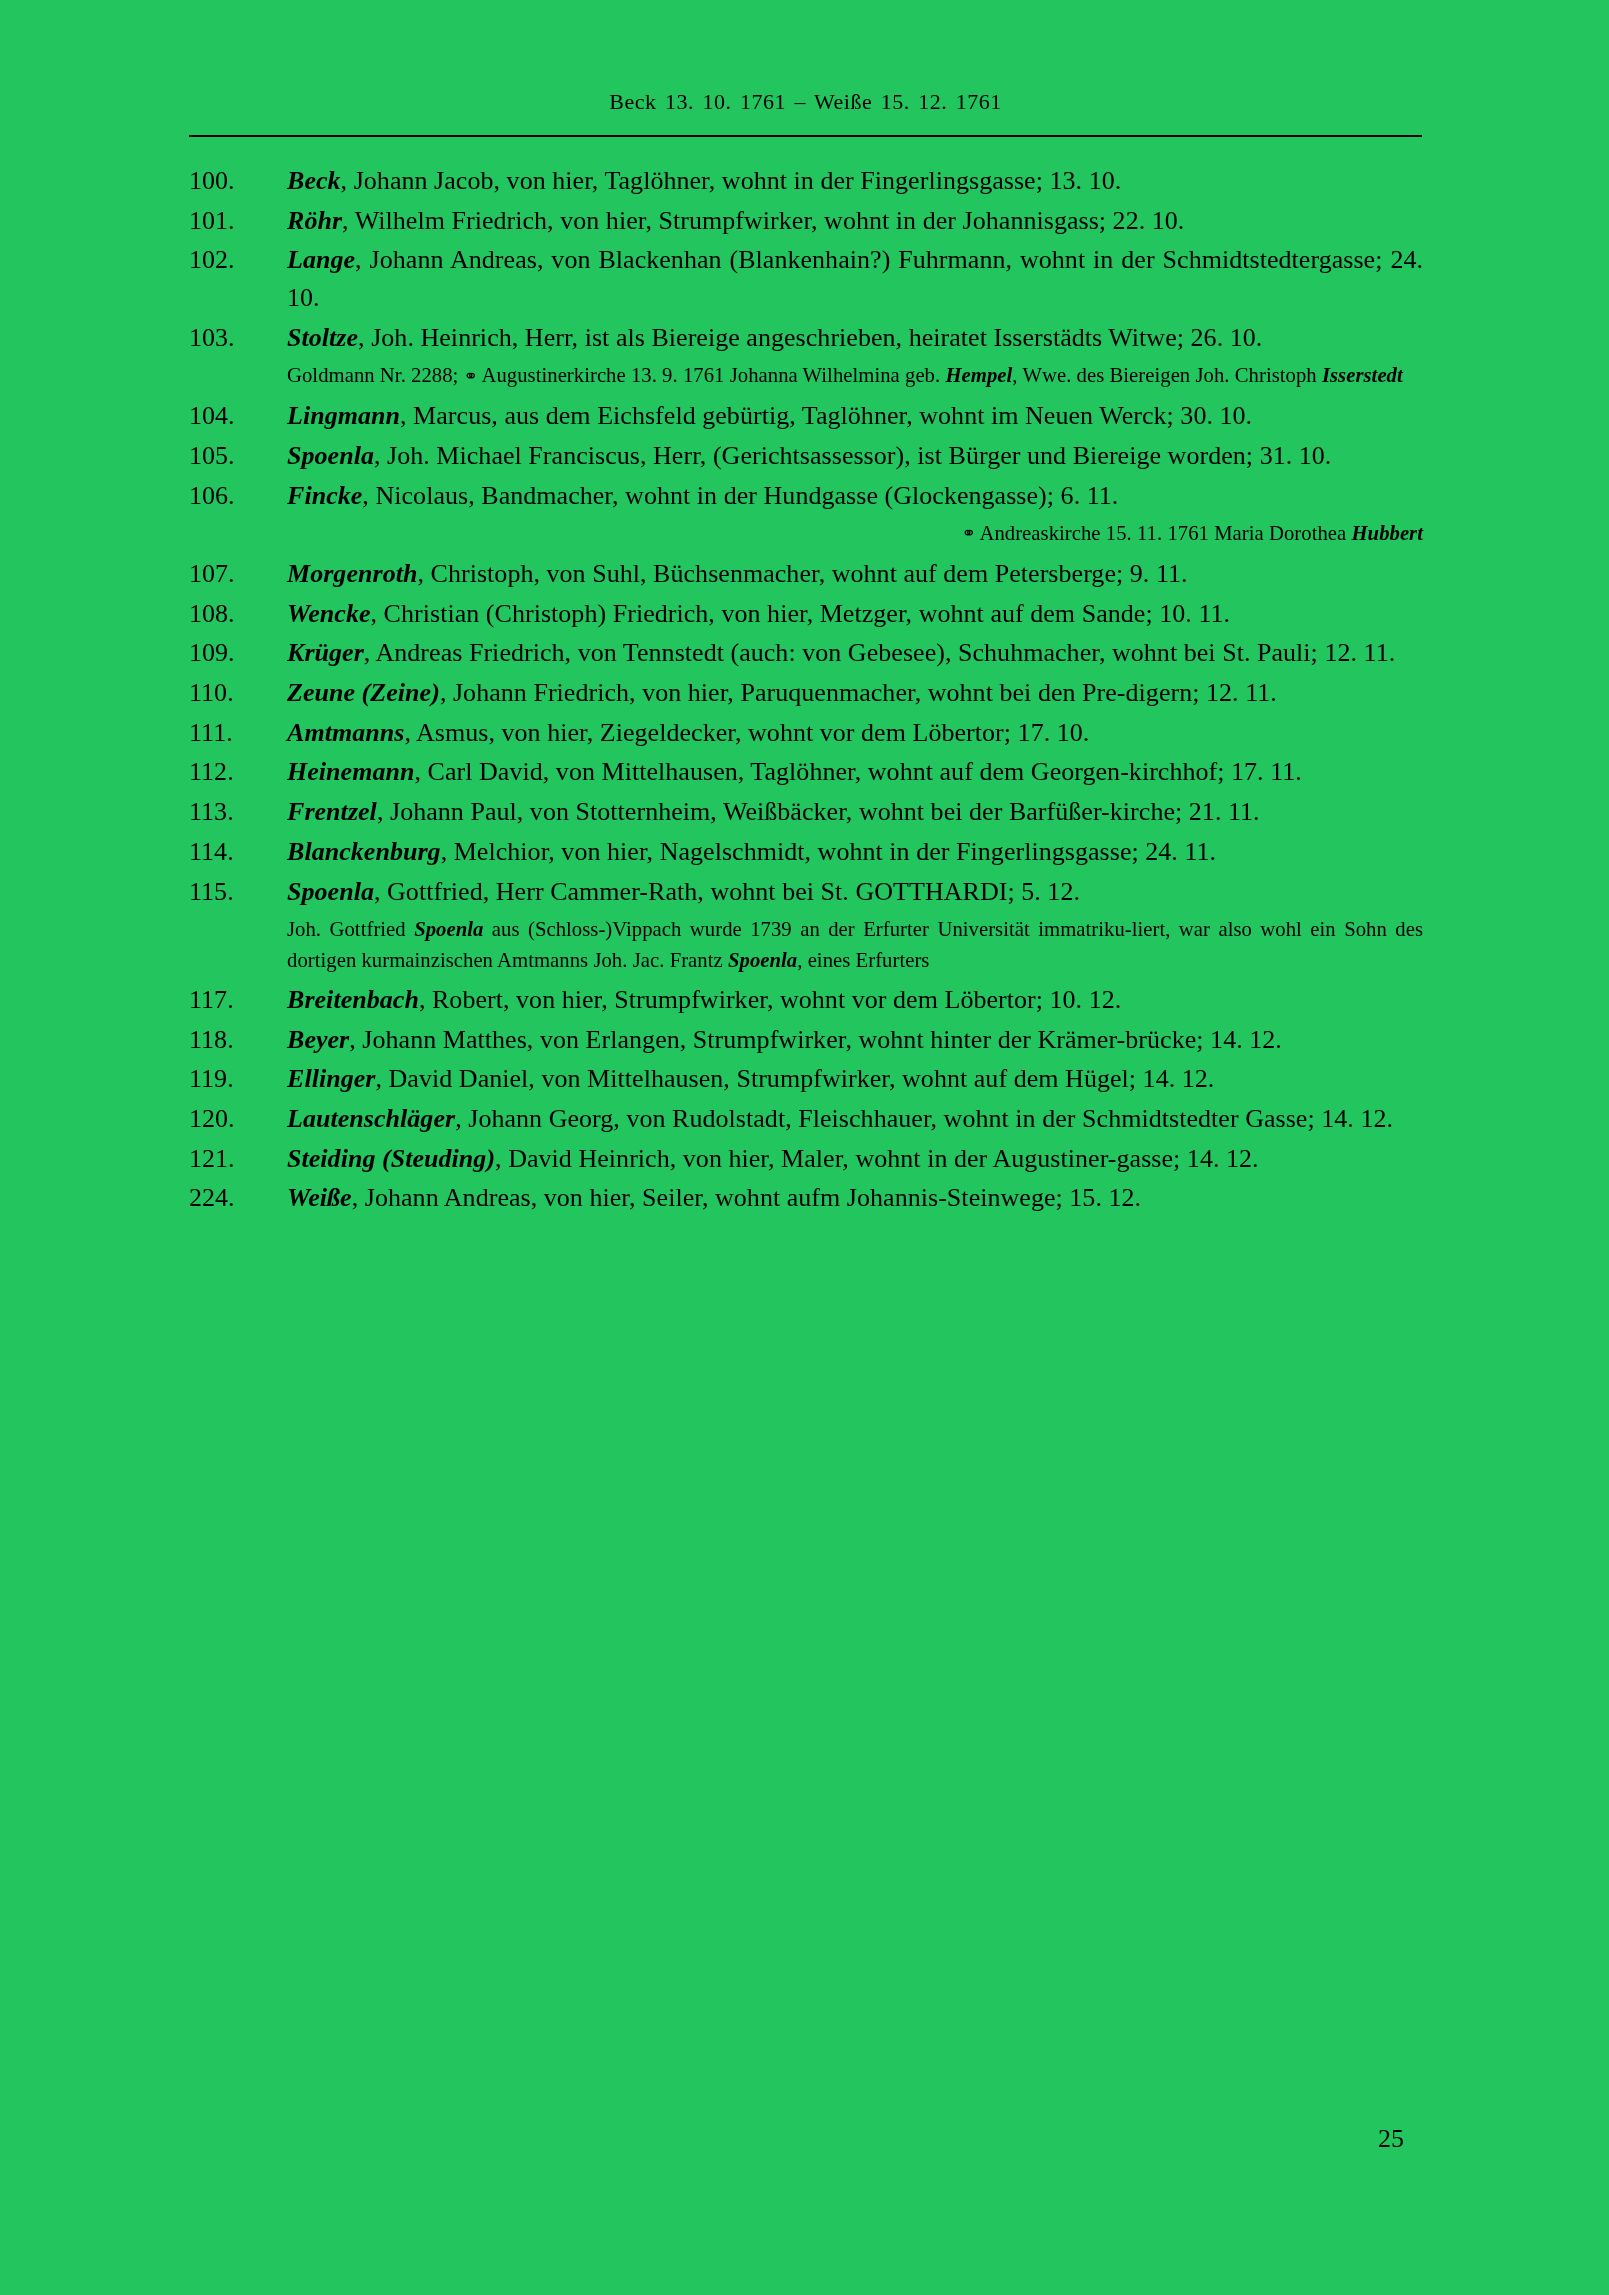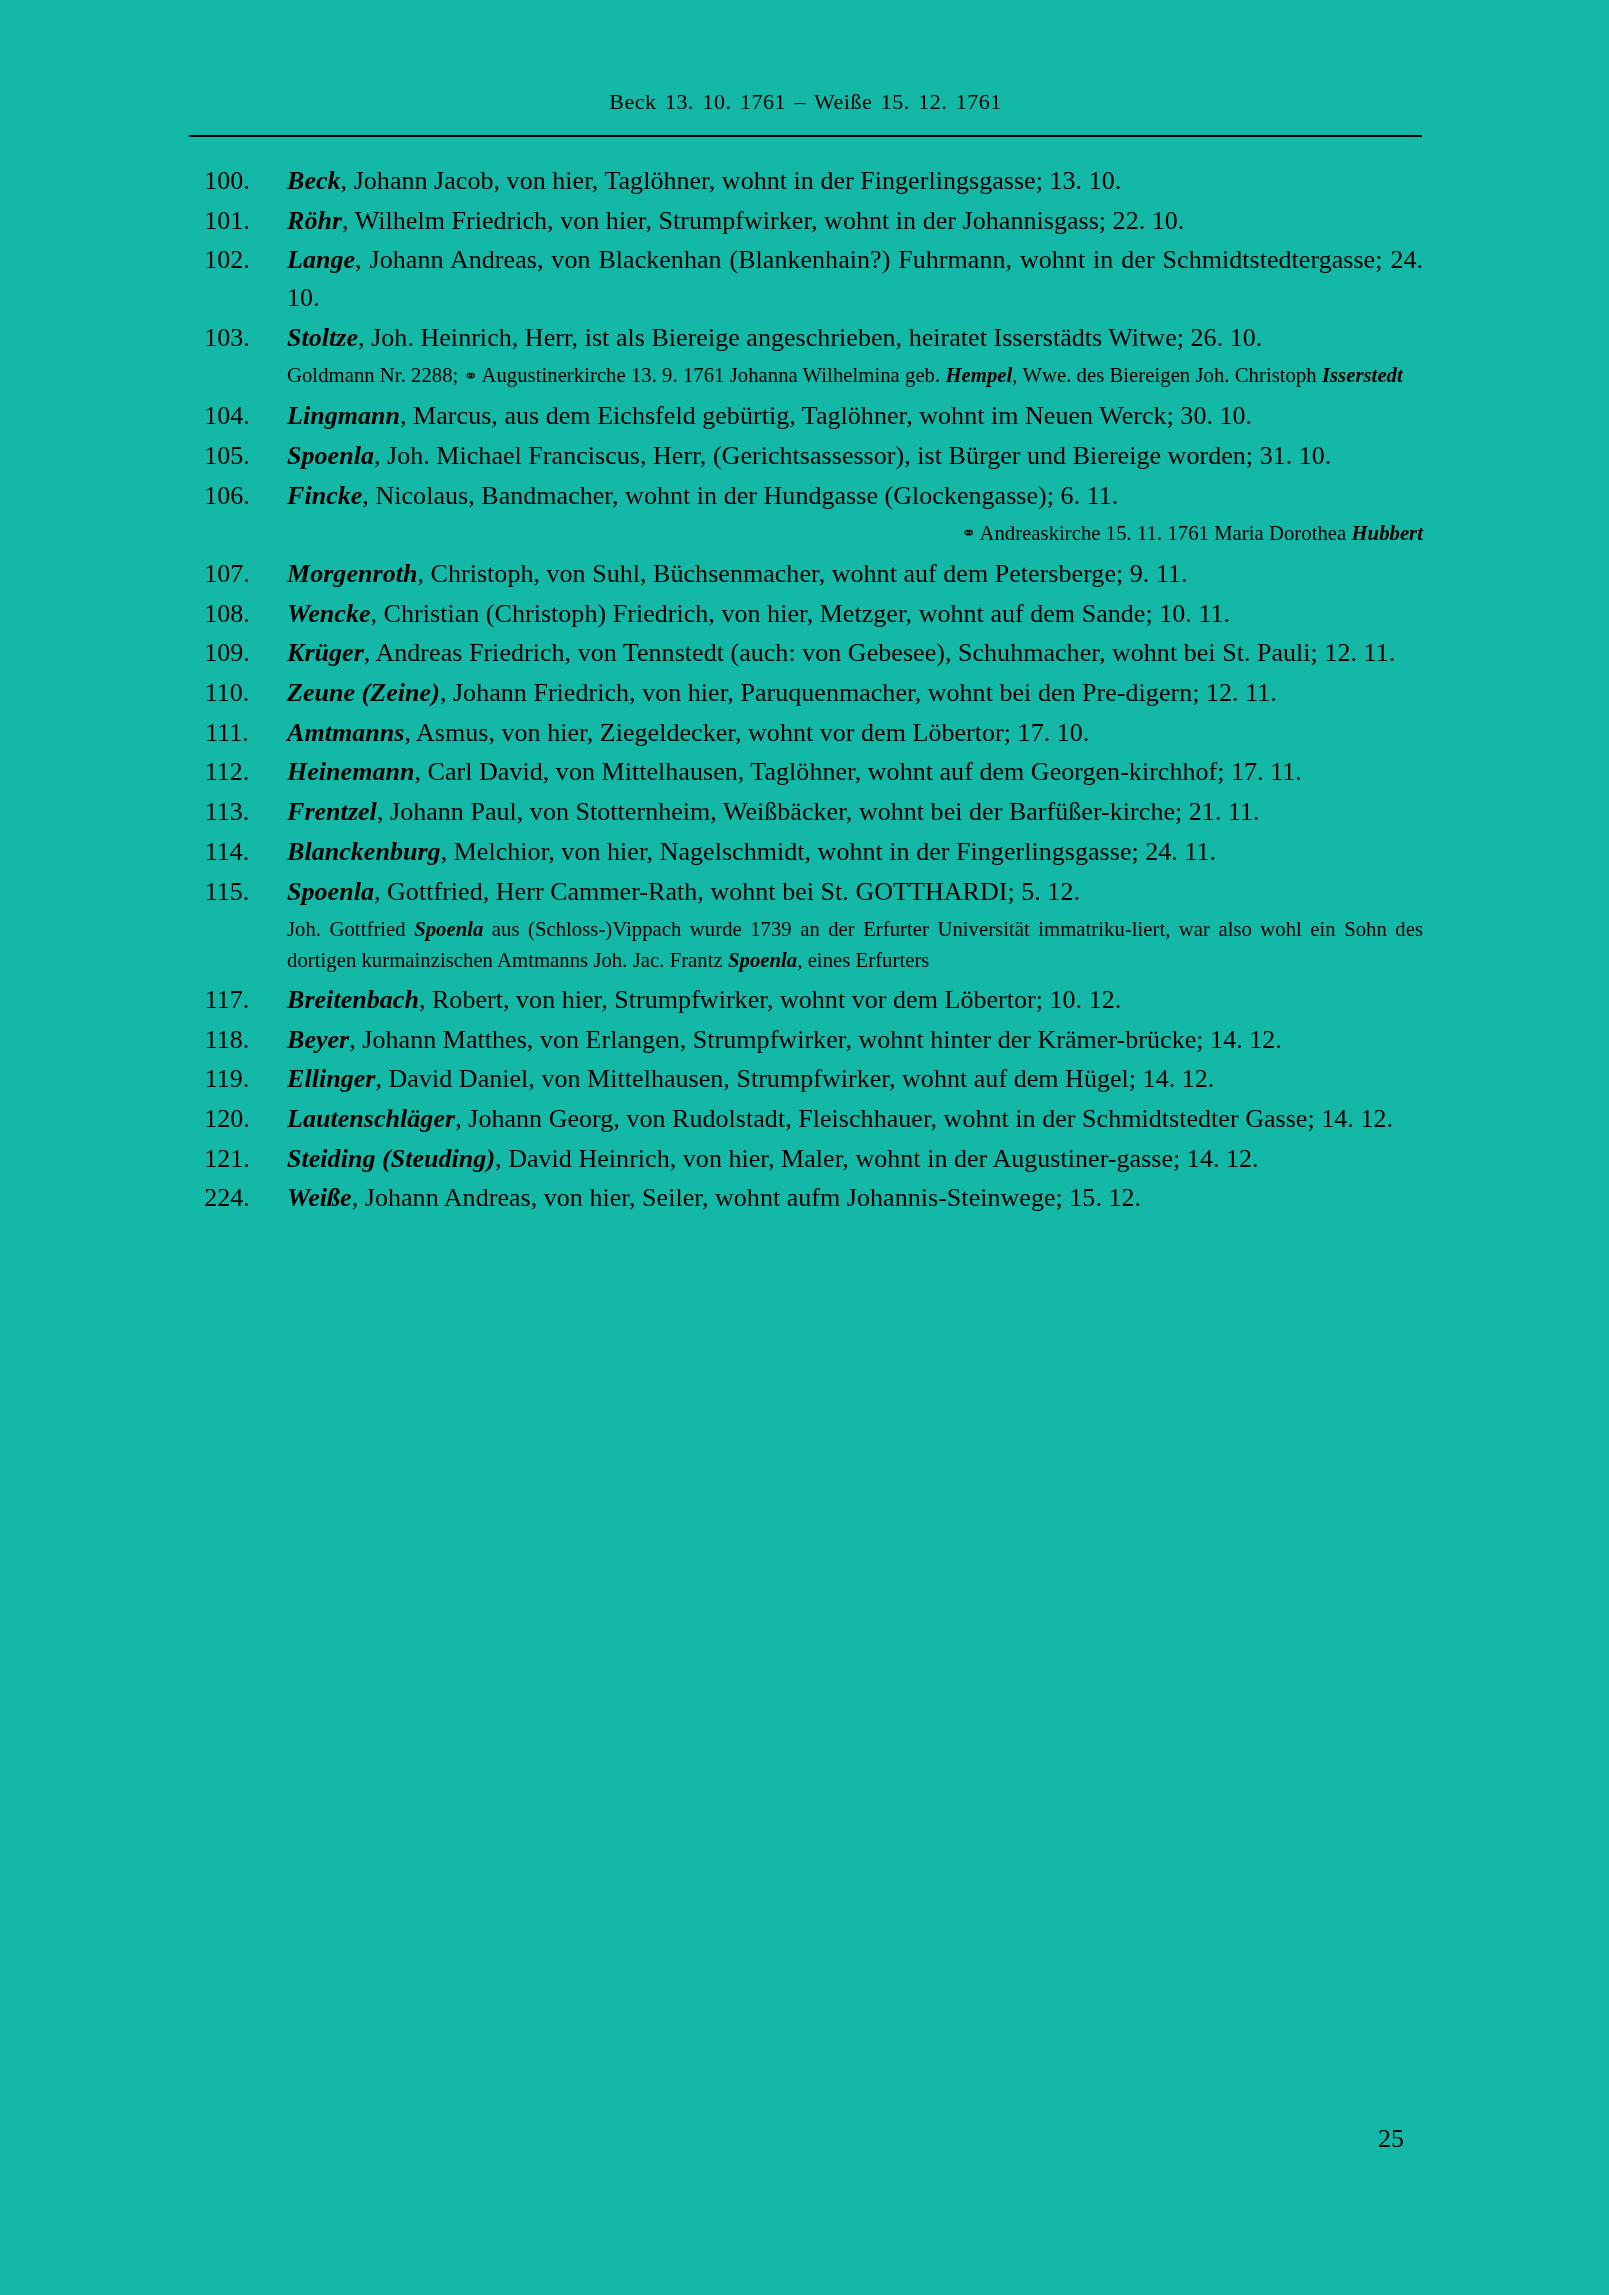--- a/index.html
+++ b/index.html
@@ -13,21 +13,21 @@
     font-family: "Liberation Serif", "DejaVu Serif", serif;
     color: #000000;
     -webkit-font-smoothing: antialiased;
   }
   .page {
     position: relative;
     width: 1610px;
     height: 2295px;
     box-sizing: border-box;
     padding: 0;
-    background: #14b8a6;
+    background: #22c55e;
     overflow: hidden;
   }
 
   
   .running-head {
     position: absolute;
     left: 189px;
     top: 89px;
     width: 1233px;
     text-align: center;
@@ -63,21 +63,21 @@
     text-align: justify;
     text-justify: inter-word;
     letter-spacing: 0.04px;
     hyphens: manual;
   }
   .entry .num {
     position: absolute;
     left: 0;
     top: 0;
     width: 76px;
-    text-align: center;
+    text-align: left;
     font-size: 26px;
     line-height: 38px;
     white-space: nowrap;
   }
   .entry .body {
     display: block;
   }
   .entry.last .body,
   .entry .body.nojust {
     text-align: left;

